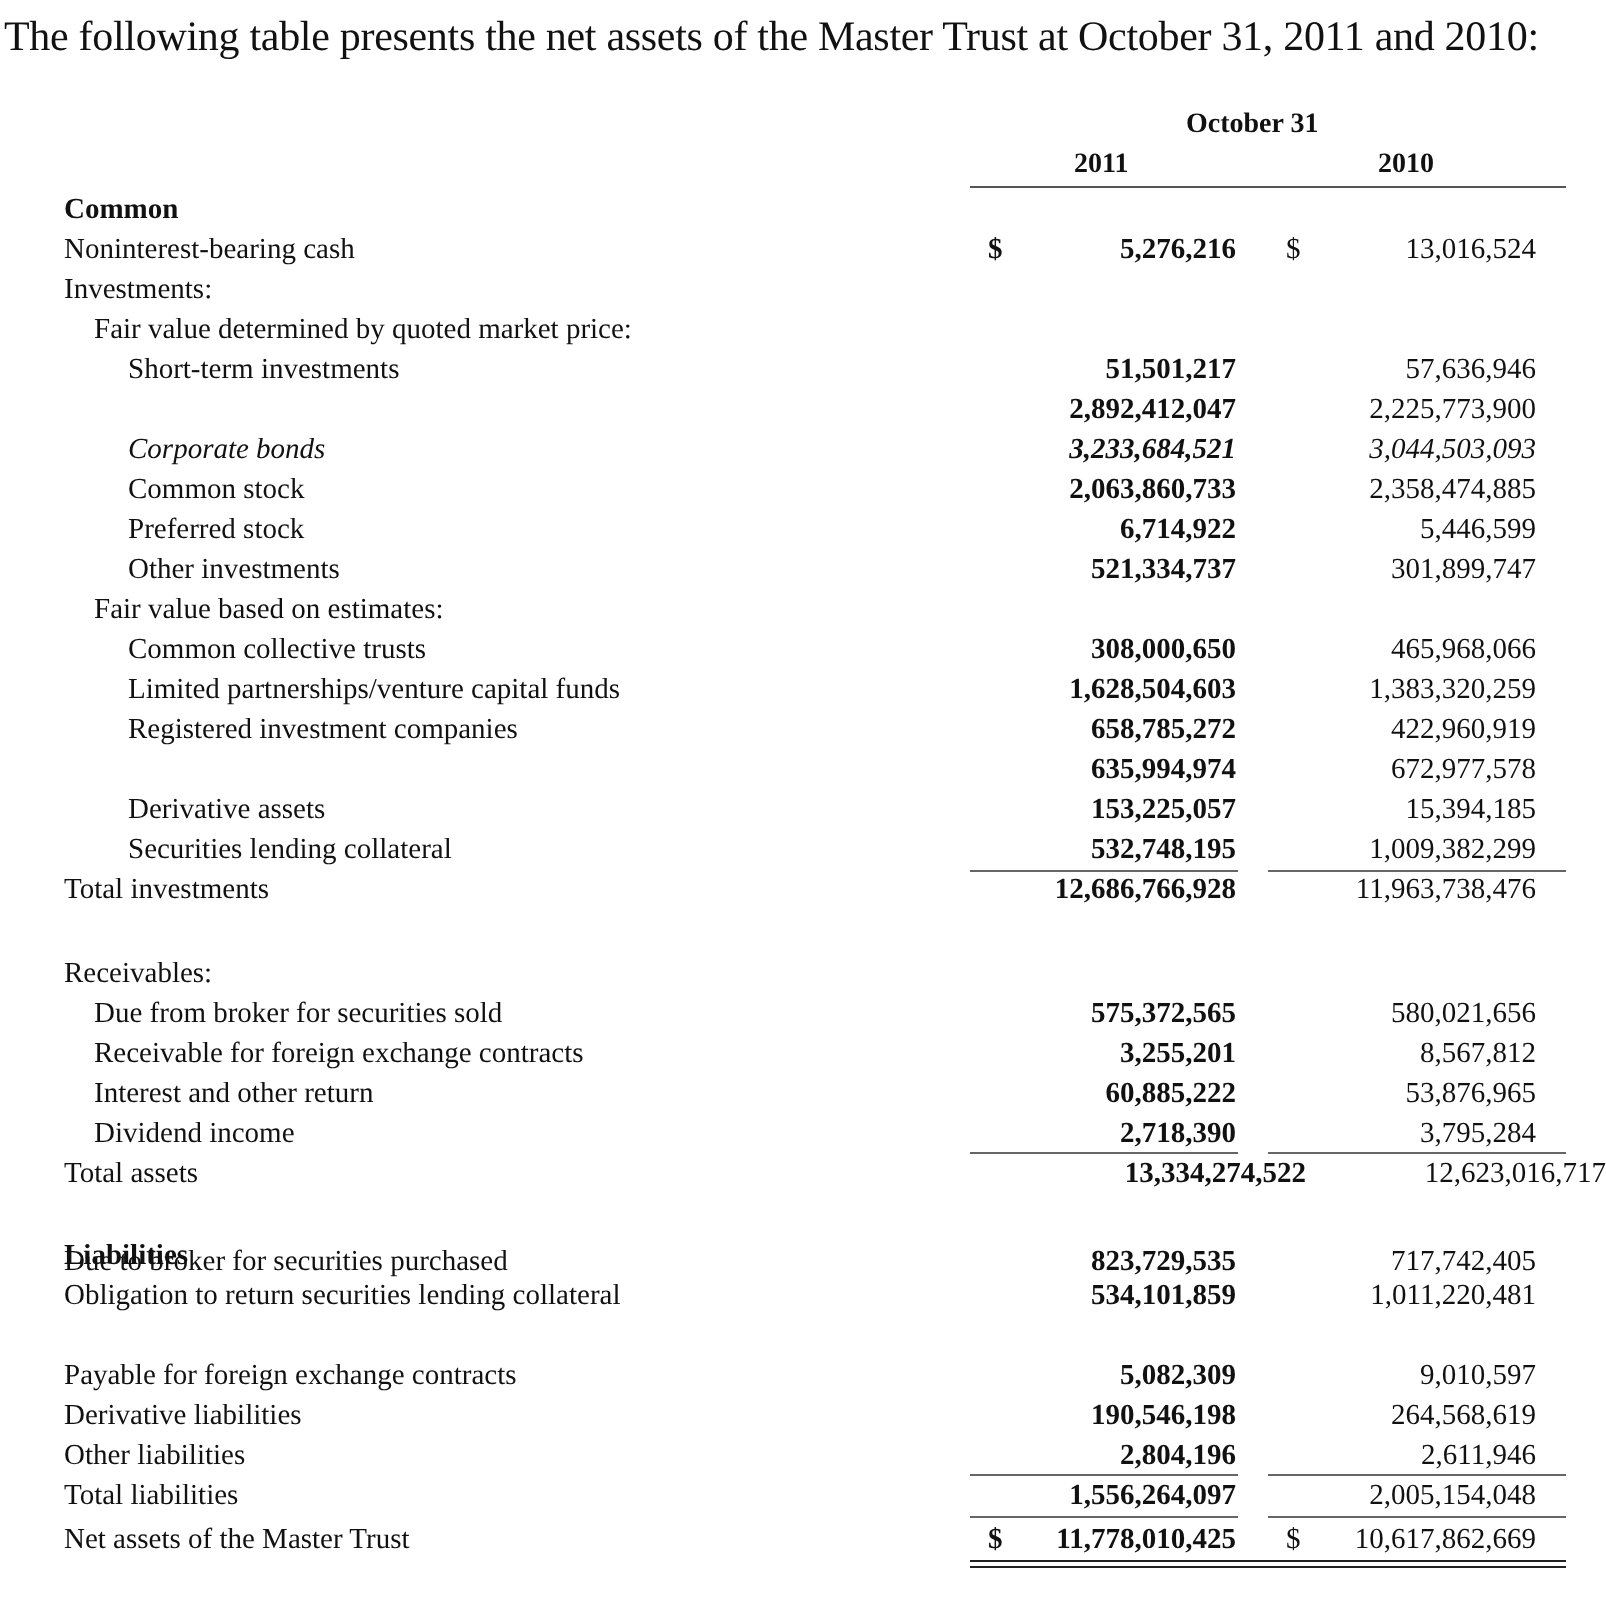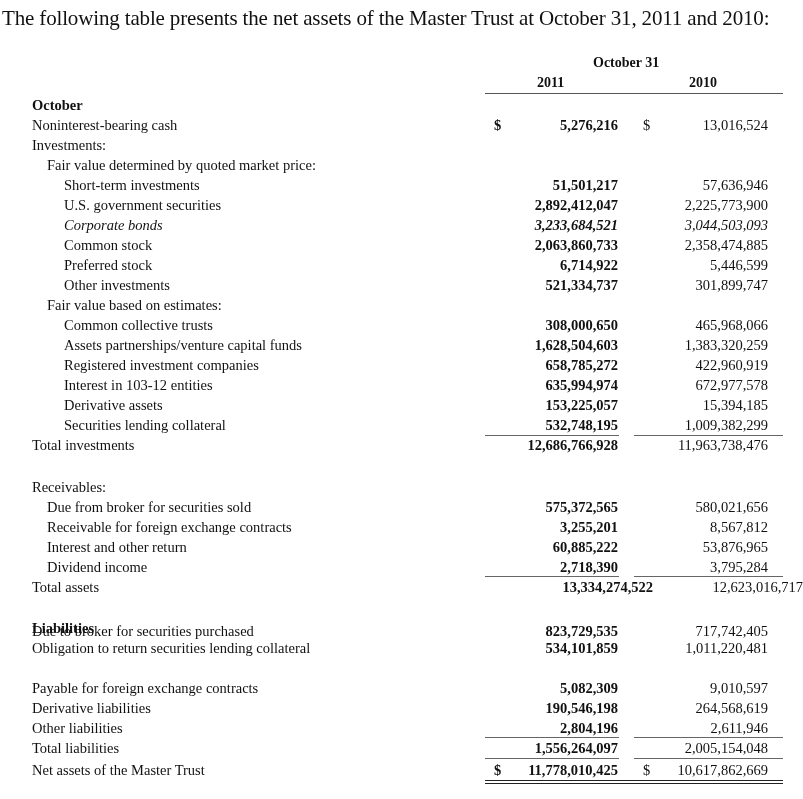--- a/index.html
+++ b/index.html
@@ -37,42 +37,41 @@
 
 <div class="intro">The following table presents the net assets of the Master Trust at October 31, 2011 and 2010:</div>
 
 <div class="hdr" style="left:593px; top:55px;">October 31</div>
 <div class="hdr" style="left:537px; top:75px;">2011</div>
 <div class="hdr" style="left:689px; top:75px;">2010</div>
 <div class="hdr-line"></div>
 
 <div id="table">
     <div class="row" style="top: 95px;">
-      <span class="label l0 bold">October</span>
+      <span class="label l0 bold">Common</span>
     </div>
     <div class="row" style="top: 115px;">
       <span class="label l0">Noninterest-bearing cash</span>
       <span class="d2011">$</span>
       <span class="v2011">5,276,216</span>
       <span class="d2010">$</span>
       <span class="v2010">13,016,524</span>
     </div>
     <div class="row" style="top: 135px;">
       <span class="label l0">Investments:</span>
     </div>
     <div class="row" style="top: 155px;">
       <span class="label l1">Fair value determined by quoted market price:</span>
     </div>
     <div class="row" style="top: 175px;">
       <span class="label l2">Short-term investments</span>
       <span class="v2011">51,501,217</span>
       <span class="v2010">57,636,946</span>
     </div>
     <div class="row" style="top: 195px;">
-      <span class="label l2">U.S. government securities</span>
       <span class="v2011">2,892,412,047</span>
       <span class="v2010">2,225,773,900</span>
     </div>
     <div class="row" style="top: 215px; font-style: italic;">
       <span class="label l2">Corporate bonds</span>
       <span class="v2011">3,233,684,521</span>
       <span class="v2010">3,044,503,093</span>
     </div>
     <div class="row" style="top: 235px;">
       <span class="label l2">Common stock</span>
@@ -91,31 +90,30 @@
     </div>
     <div class="row" style="top: 295px;">
       <span class="label l1">Fair value based on estimates:</span>
     </div>
     <div class="row" style="top: 315px;">
       <span class="label l2">Common collective trusts</span>
       <span class="v2011">308,000,650</span>
       <span class="v2010">465,968,066</span>
     </div>
     <div class="row" style="top: 335px;">
-      <span class="label l2">Assets partnerships/venture capital funds</span>
+      <span class="label l2">Limited partnerships/venture capital funds</span>
       <span class="v2011">1,628,504,603</span>
       <span class="v2010">1,383,320,259</span>
     </div>
     <div class="row" style="top: 355px;">
       <span class="label l2">Registered investment companies</span>
       <span class="v2011">658,785,272</span>
       <span class="v2010">422,960,919</span>
     </div>
     <div class="row" style="top: 375px;">
-      <span class="label l2">Interest in 103-12 entities</span>
       <span class="v2011">635,994,974</span>
       <span class="v2010">672,977,578</span>
     </div>
     <div class="row" style="top: 395px;">
       <span class="label l2">Derivative assets</span>
       <span class="v2011">153,225,057</span>
       <span class="v2010">15,394,185</span>
     </div>
     <div class="row" style="top: 415px;">
       <span class="label l2">Securities lending collateral</span>

